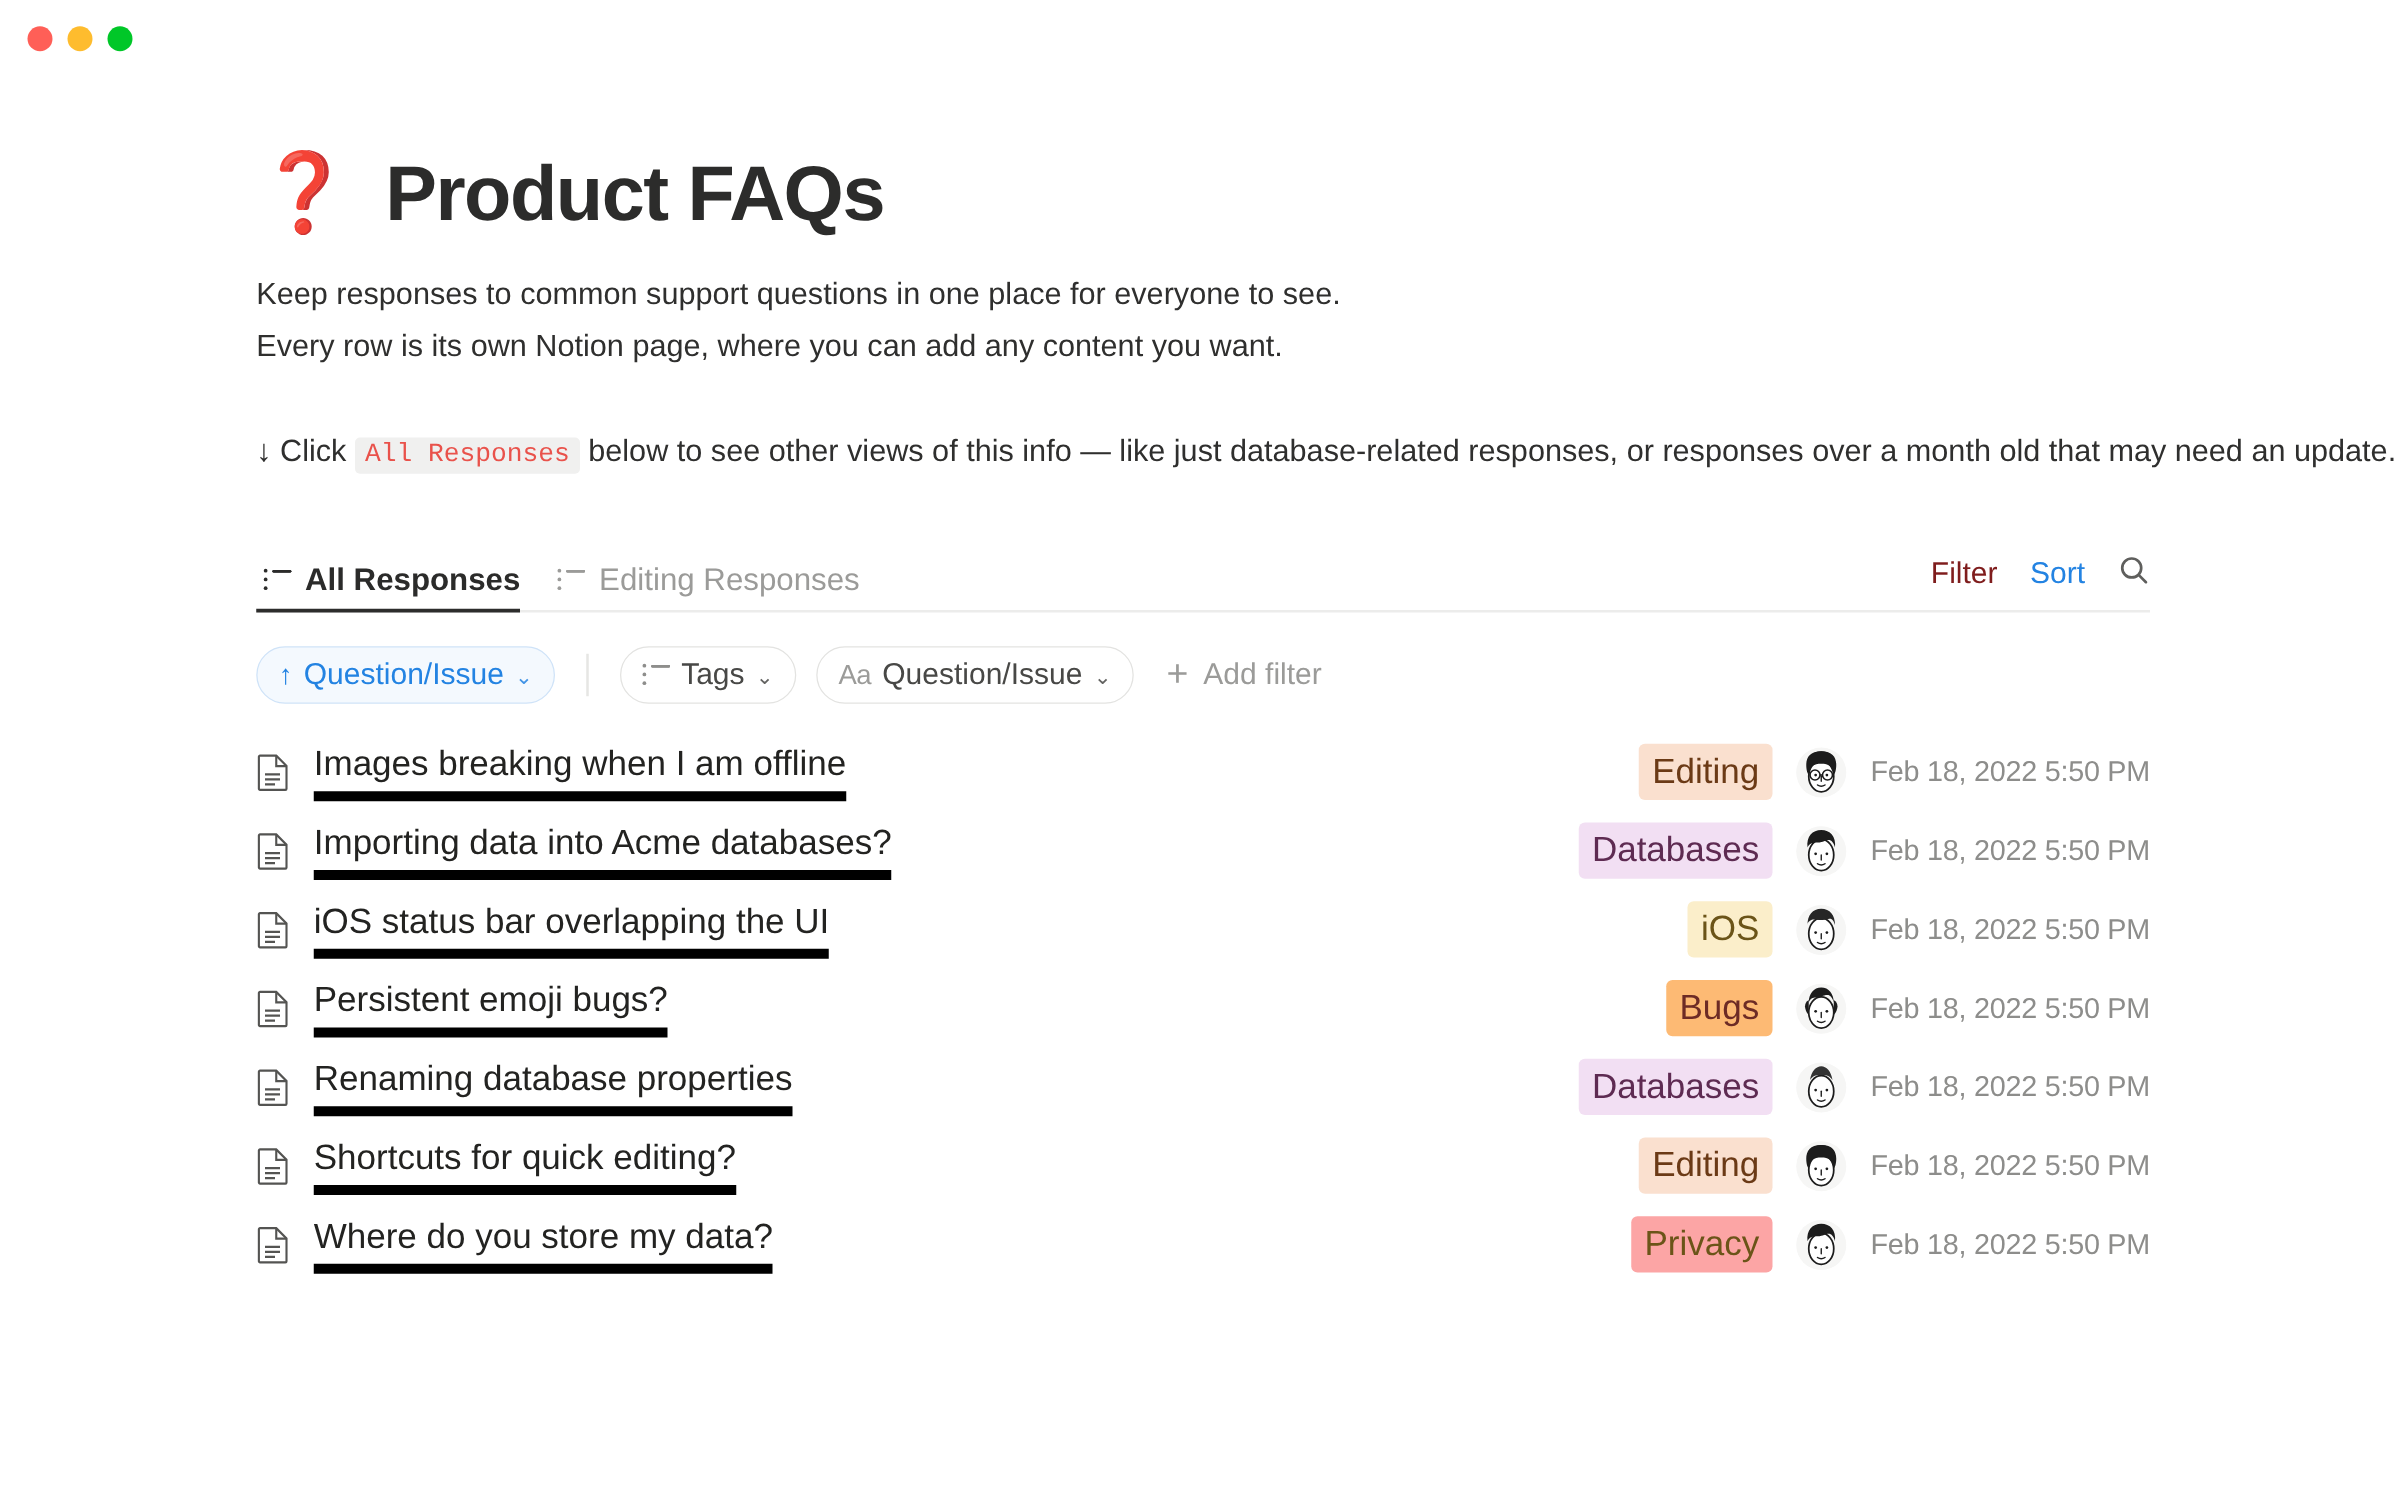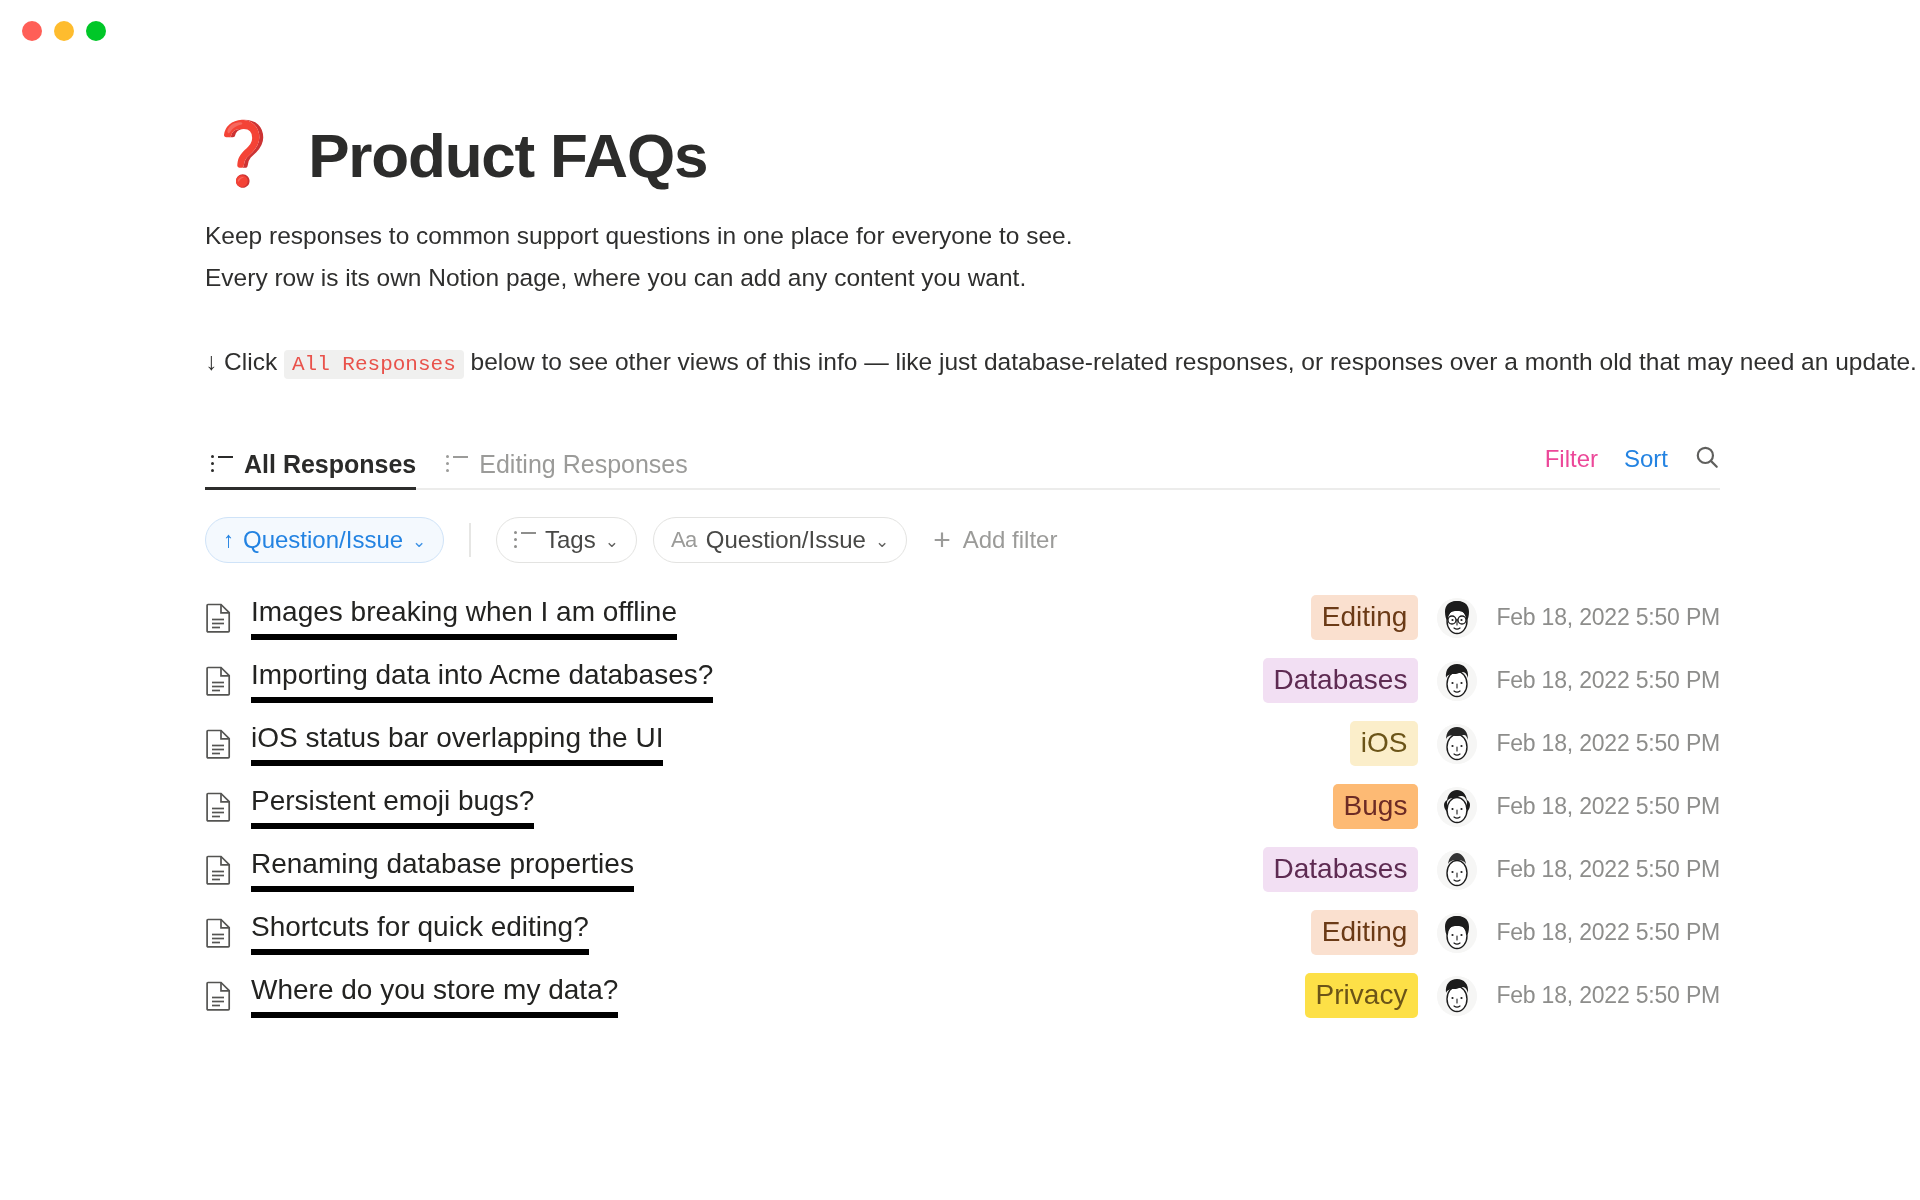--- a/index.html
+++ b/index.html
@@ -111,21 +111,21 @@
   .list-icon b:nth-of-type(1) { top: -0.3px; }
   .list-icon b:nth-of-type(2) { top: 6.7px; }
   .list-icon b:nth-of-type(3) { top: 13.7px; }
 
   .tab-right {
     display: flex;
     align-items: center;
     gap: 26px;
     padding-bottom: 14px;
   }
-  .tr-btn { font-size: 24px; color: #ec4899; }
+  .tr-btn { font-size: 24px; color: #7f1d1d; }
   .tr-btn.sort { color: #2383e2; }
   .search-ico { display: block; }
 
   
   .chiprow {
     margin-top: 26px;
     display: flex;
     align-items: center;
     gap: 16px;
     height: 48px;
@@ -166,21 +166,21 @@
   .rows { margin-top: 22px; }
   .row {
     display: flex;
     align-items: center;
     height: 63px;
   }
   .doc-ico { width: 30px; margin-right: 16px; flex: none; display: flex; align-items: center; }
   .row-title {
     font-size: 28px;
     color: #232321;
-    border-bottom: 6px solid #000000;
+    border-bottom: 8px solid #000000;
     padding-bottom: 5px;
     line-height: 1.2;
     white-space: nowrap;
   }
   .row-spacer { flex: 1 1 auto; }
   .tag-cell { width: 250px; flex: none; display: flex; justify-content: flex-end; }
   .tag {
     display: inline-block;
     font-size: 28px;
     padding: 4px 11px 6px;
@@ -488,21 +488,21 @@
             <path d="M3 2.5h13l8.2 8.2V29a.9.9 0 0 1-.9.9H3a.9.9 0 0 1-.9-.9V3.4A.9.9 0 0 1 3 2.5z"></path>
             <path d="M16 2.6v8.3h8.2"></path>
             <line x1="7" y1="17.5" x2="19" y2="17.5"></line>
             <line x1="7" y1="21.5" x2="19" y2="21.5"></line>
             <line x1="7" y1="25.5" x2="15" y2="25.5"></line>
           </svg>
         </span>
         <span class="row-title">Where do you store my data?</span>
         <span class="row-spacer"></span>
         <span class="tag-cell">
-          <span class="tag" style="background: #fde047; color: rgb(107, 84, 24);">Privacy</span>
+          <span class="tag" style="background: #fca5a5; color: rgb(107, 84, 24);">Privacy</span>
         </span>
         <span class="avatar-cell">
           <span class="avatar"><svg viewBox="0 0 40 40" width="40" height="40">
               <circle cx="20" cy="20" r="20" fill="#f6f6f5"></circle>
               <ellipse cx="20" cy="23" rx="10" ry="12.5" fill="#fff" stroke="#1c1c1c" stroke-width="1.4"></ellipse>
               <path d="M9 17C8 8 13 3 20 3s12 5 11 14c-1-4-3-6-5-6-3 0-4 2-9 2-4 0-7 1-8 4z" fill="#1c1c1c"></path>
               <circle cx="15.5" cy="22" r="1.1" fill="#1c1c1c"></circle>
               <circle cx="24.5" cy="22" r="1.1" fill="#1c1c1c"></circle>
               <path d="M20 23v4" stroke="#1c1c1c" stroke-width="1.1" fill="none" stroke-linecap="round"></path>
               <path d="M17 30c2 1.4 4 1.4 6 0" stroke="#1c1c1c" stroke-width="1.2" fill="none" stroke-linecap="round"></path>

